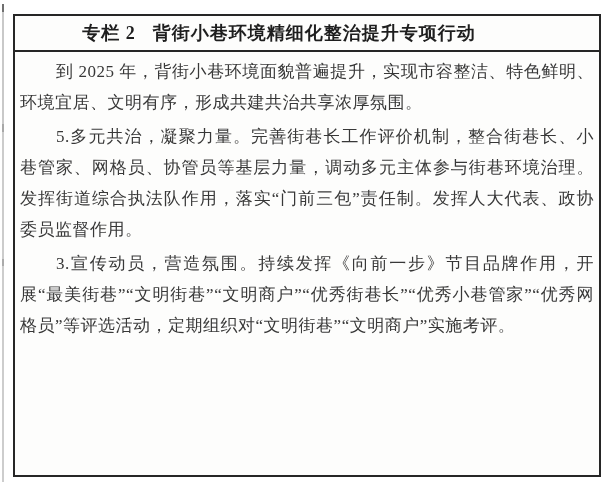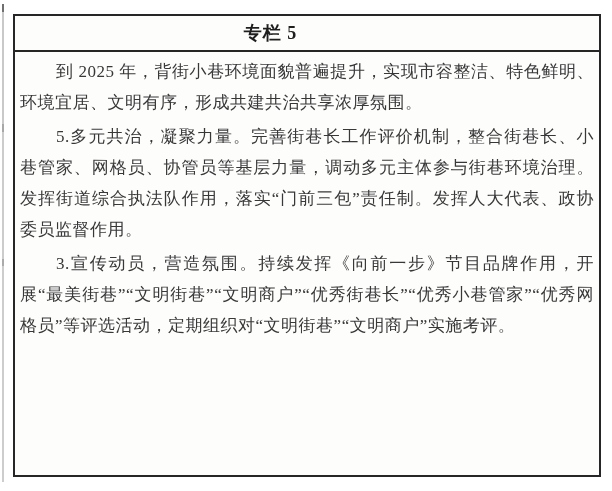--- a/index.html
+++ b/index.html
@@ -73,21 +73,22 @@
     text-indent: 36px;
   }
 </style>
 </head>
 <body>
 
 <div class="scan-edge"></div>
 
 <div class="panel">
   <div class="panel-title">
-    <span>专栏 5</span>
+    <span>专栏 2</span>
     <span class="title-gap"></span>
+    <span>背街小巷环境精细化整治提升专项行动</span>
   </div>
   <div class="panel-body">
     <p>到 2025 年，背街小巷环境面貌普遍提升，实现市容整洁、特色鲜明、环境宜居、文明有序，形成共建共治共享浓厚氛围。</p>
     <p>5.多元共治，凝聚力量。完善街巷长工作评价机制，整合街巷长、小巷管家、网格员、协管员等基层力量，调动多元主体参与街巷环境治理。发挥街道综合执法队作用，落实“门前三包”责任制。发挥人大代表、政协委员监督作用。</p>
     <p>3.宣传动员，营造氛围。持续发挥《向前一步》节目品牌作用，开展“最美街巷”“文明街巷”“文明商户”“优秀街巷长”“优秀小巷管家”“优秀网格员”等评选活动，定期组织对“文明街巷”“文明商户”实施考评。</p>
   </div>
 </div>
 
 </body></html>

